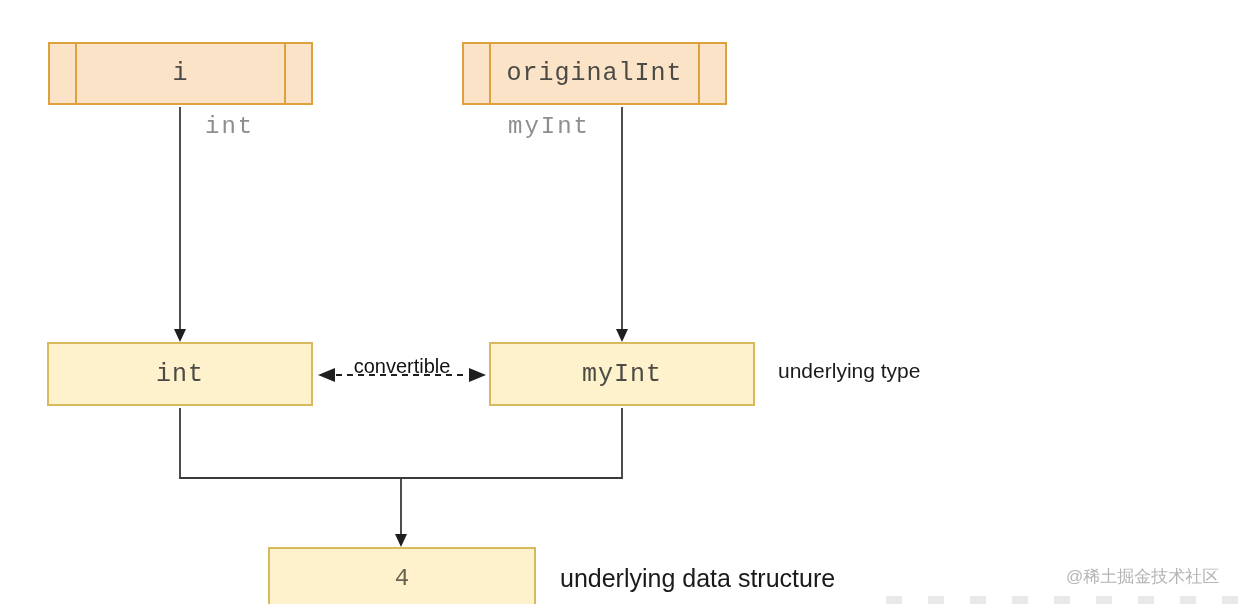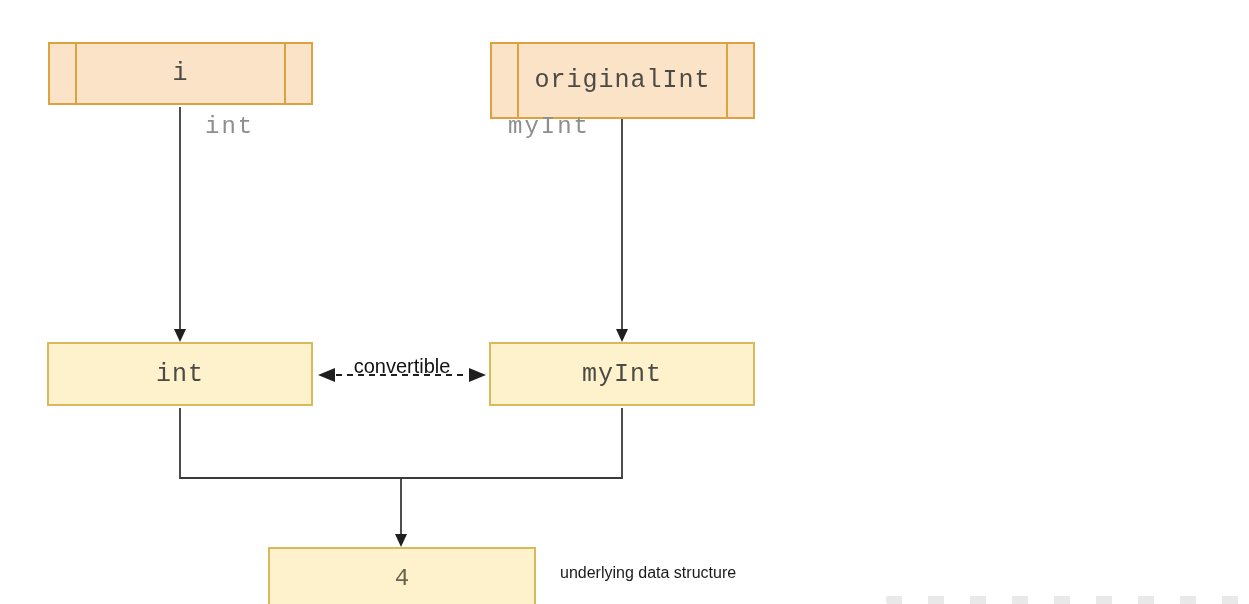--- a/index.html
+++ b/index.html
@@ -77,21 +77,21 @@
     position: absolute;
     font-size: 20px;
     color: #121212;
     text-align: center;
     z-index: 1;
     white-space: nowrap;
     margin-top: 19px;
   }
   .annotation {
     position: absolute;
-    font-size: 16px;
+    font-size: 25px;
     color: #1a1a1a;
     z-index: 1;
     white-space: nowrap;
   }
   .watermark {
     position: absolute;
     left: 1066px;
     top: 565px;
     font-size: 17px;
     color: #b4b4b4;
@@ -136,42 +136,44 @@
       <polygon points="401,547 395,534 407,534" fill="#1f1f1f"></polygon>
     </g>
   </svg>
 
   <div class="node var-box" style="left:48px; top:42px; width:265px; height:63px;">
     <span class="compartment-divider left-div"></span>
     <span>i</span>
     <span class="compartment-divider right-div"></span>
   </div>
 
-  <div class="node var-box" style="left:490px; top:42px; width:265px; height:77px;">
+  <div class="node var-box" style="left:462px; top:42px; width:265px; height:63px;">
     <span class="compartment-divider left-div"></span>
     <span>originalInt</span>
     <span class="compartment-divider right-div"></span>
   </div>
 
   <div class="type-tag" style="left:205px; top:113px;">int</div>
   <div class="type-tag" style="left:508px; top:113px;">myInt</div>
 
   <div class="node type-box" style="left:47px; top:342px; width:266px; height:64px;">
     <span>int</span>
   </div>
 
   <div class="node type-box" style="left:489px; top:342px; width:266px; height:64px;">
     <span>myInt</span>
   </div>
 
   <div class="edge-label" style="left:318px; top:336px; width:168px;">convertible</div>
 
+  <div class="annotation" style="left:778px; top:359px; font-size:21px;">underlying type</div>
 
   <div class="annotation" style="left:560px; top:564px;">underlying data structure</div>
 
   <div class="node value-box" style="left:268px; top:547px; width:268px; height:75px;">
     <span>4</span>
   </div>
 
+  <div class="watermark">@稀土掘金技术社区</div>
 
   <div class="faint-cutoff"></div>
 
 </div>
 
 </body></html>

